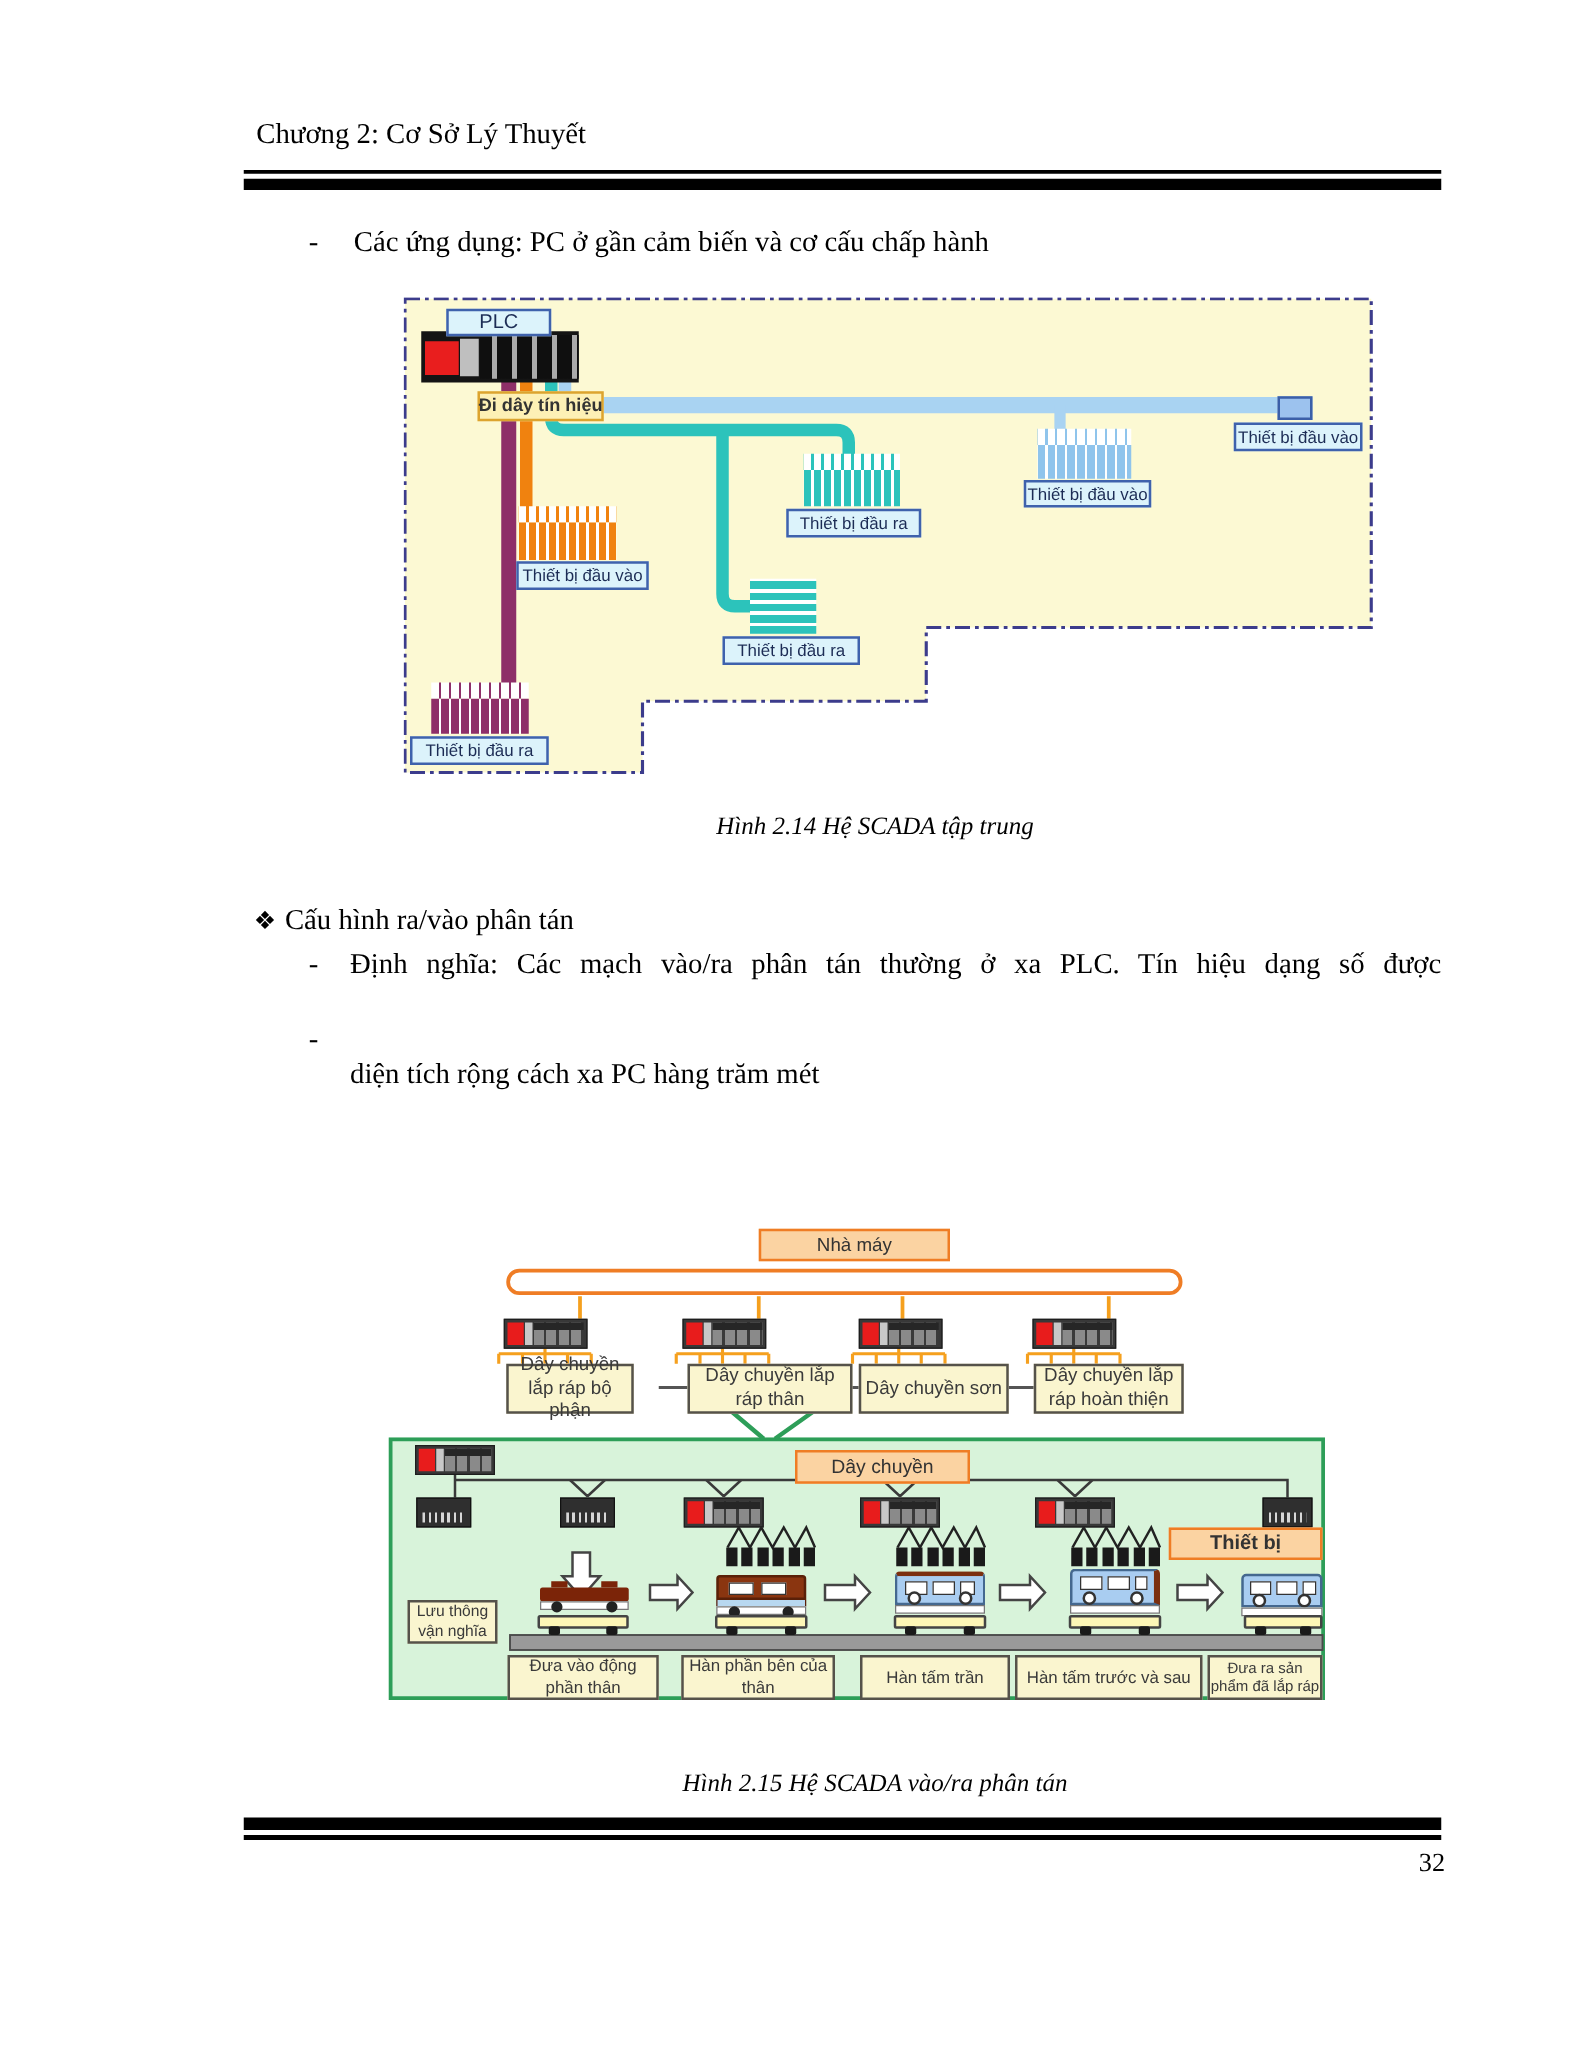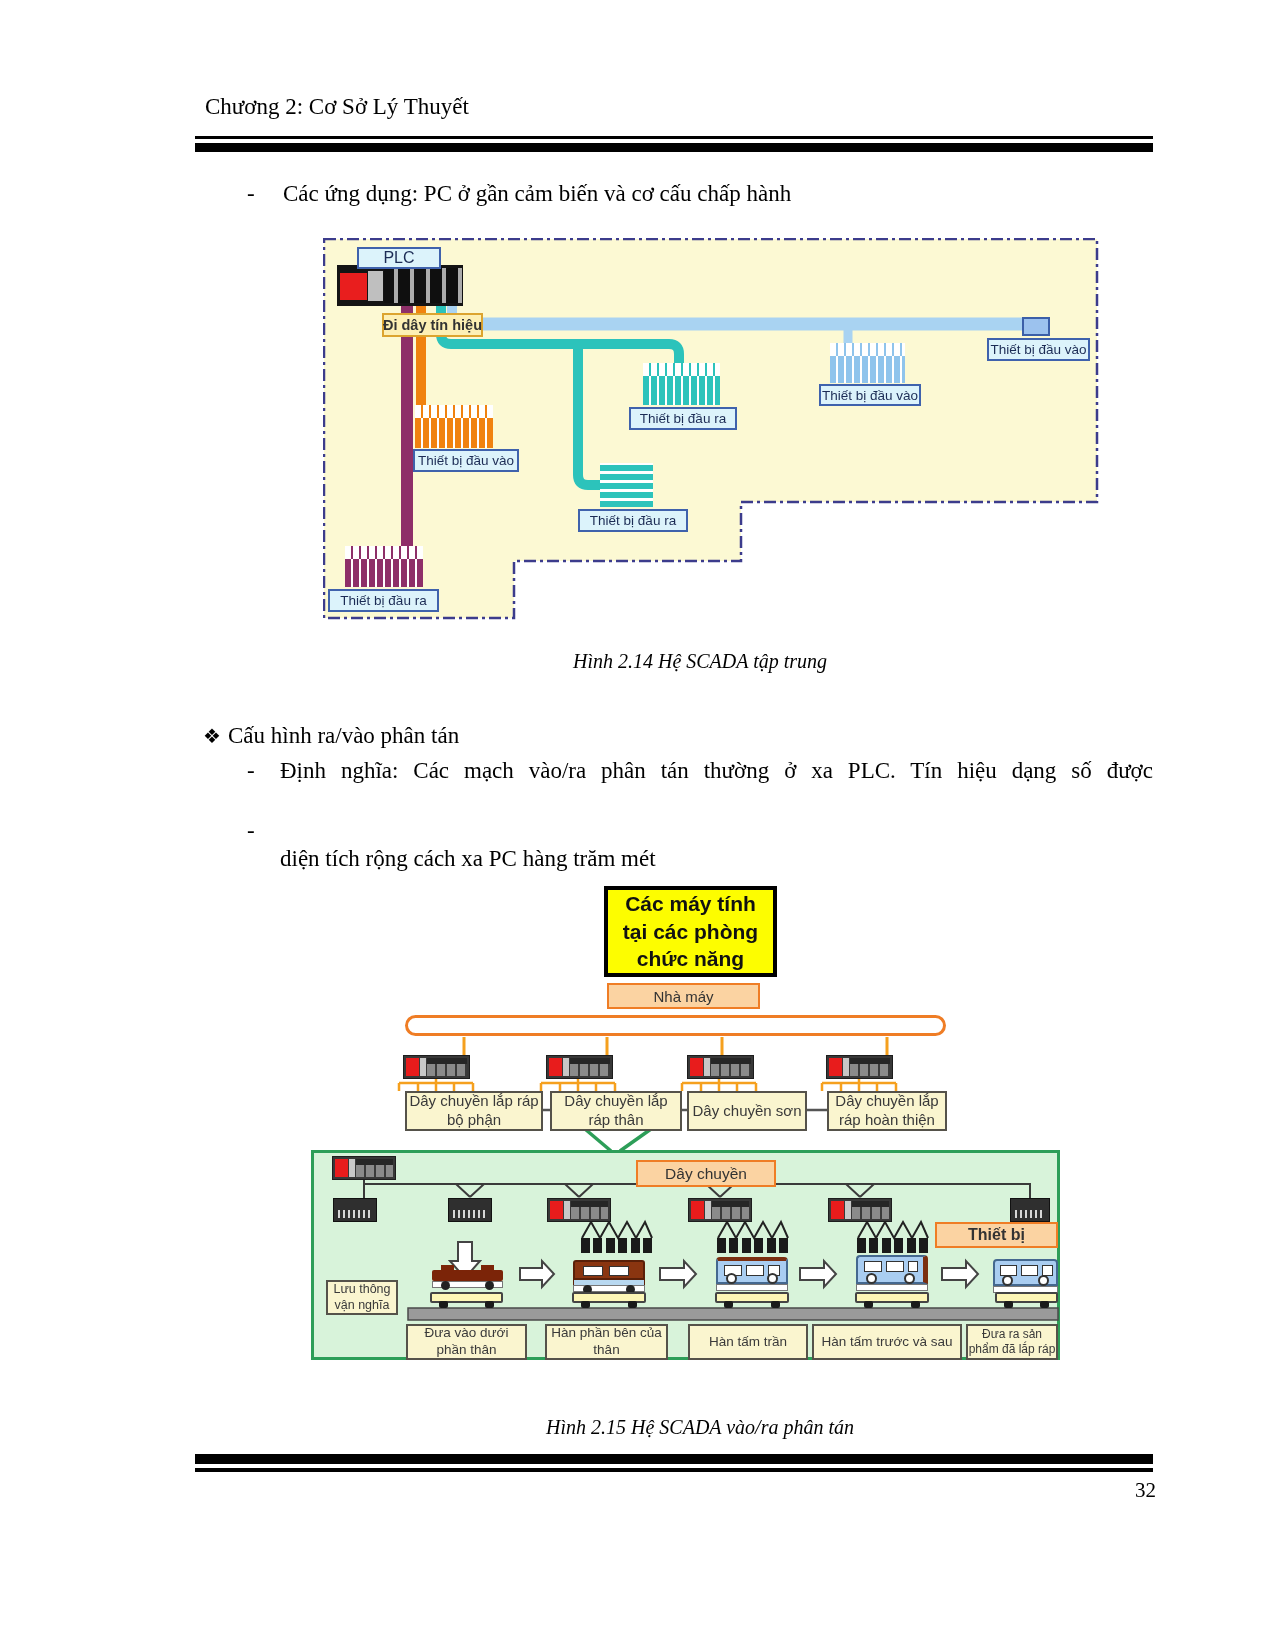--- a/index.html
+++ b/index.html
@@ -214,25 +214,20 @@
       <polygon points="158,362 172,362 172,381 180,381 165,398 150,381 158,381" fill="#fff" stroke="#444" stroke-width="2"></polygon>
 
       <g fill="#fff" stroke="#444" stroke-width="2">
         <polygon points="220,388 242,388 242,381 254,394 242,407 242,400 220,400"></polygon>
         <polygon points="360,388 384,388 384,381 396,394 384,407 384,400 360,400"></polygon>
         <polygon points="500,388 524,388 524,381 536,394 524,407 524,400 500,400"></polygon>
         <polygon points="642,388 666,388 666,381 678,394 666,407 666,400 642,400"></polygon>
       </g>
     </svg>
 
-    <div class="abs ybox">
-      <span>Các máy tính</span>
-      <span>tại các phòng</span>
-      <span>chức năng</span>
-    </div>
     <div class="abs obox factory">Nhà máy</div>
 
     <div class="rackB" style="left:103px;top:175px;width:67px;height:24px">
         <div class="red"></div>
         <div class="sl"></div>
         <div class="mods"></div>
       </div>
     <div class="rackB" style="left:246px;top:175px;width:67px;height:24px">
         <div class="red"></div>
         <div class="sl"></div>
@@ -242,21 +237,21 @@
         <div class="red"></div>
         <div class="sl"></div>
         <div class="mods"></div>
       </div>
     <div class="rackB" style="left:526px;top:175px;width:67px;height:24px">
         <div class="red"></div>
         <div class="sl"></div>
         <div class="mods"></div>
       </div>
 
-    <div class="cream linebox" style="left:105px;top:211px;width:138px;height:40px">Dây chuyền lắp ráp bộ phận</div>
+    <div class="cream linebox" style="left:105px;top:211px;width:102px;height:40px">Dây chuyền lắp ráp bộ phận</div>
     <div class="cream linebox" style="left:250px;top:211px;width:132px;height:40px">Dây chuyền lắp ráp thân</div>
     <div class="cream linebox" style="left:387px;top:211px;width:120px;height:40px">Dây chuyền sơn</div>
     <div class="cream linebox" style="left:527px;top:211px;width:120px;height:40px">Dây chuyền lắp ráp hoàn thiện</div>
 
     <div class="rackB" style="left:32px;top:276px;width:64px;height:24px">
         <div class="red"></div>
         <div class="sl"></div>
         <div class="mods"></div>
       </div>
     <div class="abs obox dc-label">Dây chuyền</div>
@@ -339,21 +334,21 @@
       </div>
       <div class="base"></div>
     </div>
 
     <div class="platform" style="left:130px;top:412px;width:73px"></div>
     <div class="platform" style="left:272px;top:412px;width:74px"></div>
     <div class="platform" style="left:415px;top:412px;width:74px"></div>
     <div class="platform" style="left:555px;top:412px;width:74px"></div>
     <div class="platform" style="left:695px;top:412px;width:63px"></div>
 
-    <div class="cream station" style="left:106px;width:121px">Đưa vào dưới phần thân</div>
+    <div class="cream station" style="left:106px;width:121px">Đưa vào động phần thân</div>
     <div class="cream station" style="left:245px;width:123px">Hàn phần bên của thân</div>
     <div class="cream station" style="left:388px;width:120px">Hàn tấm trần</div>
     <div class="cream station" style="left:512px;width:150px">Hàn tấm trước và sau</div>
     <div class="cream station" style="left:666px;width:92px;font-size:12px">Đưa ra sản phẩm đã lắp ráp</div>
   </div>
 
   <div class="abs caption cap2">Hình 2.15 Hệ SCADA vào/ra phân tán</div>
 
   <div class="abs rule rule-bot-thick"></div>
   <div class="abs rule rule-bot-thin"></div>

